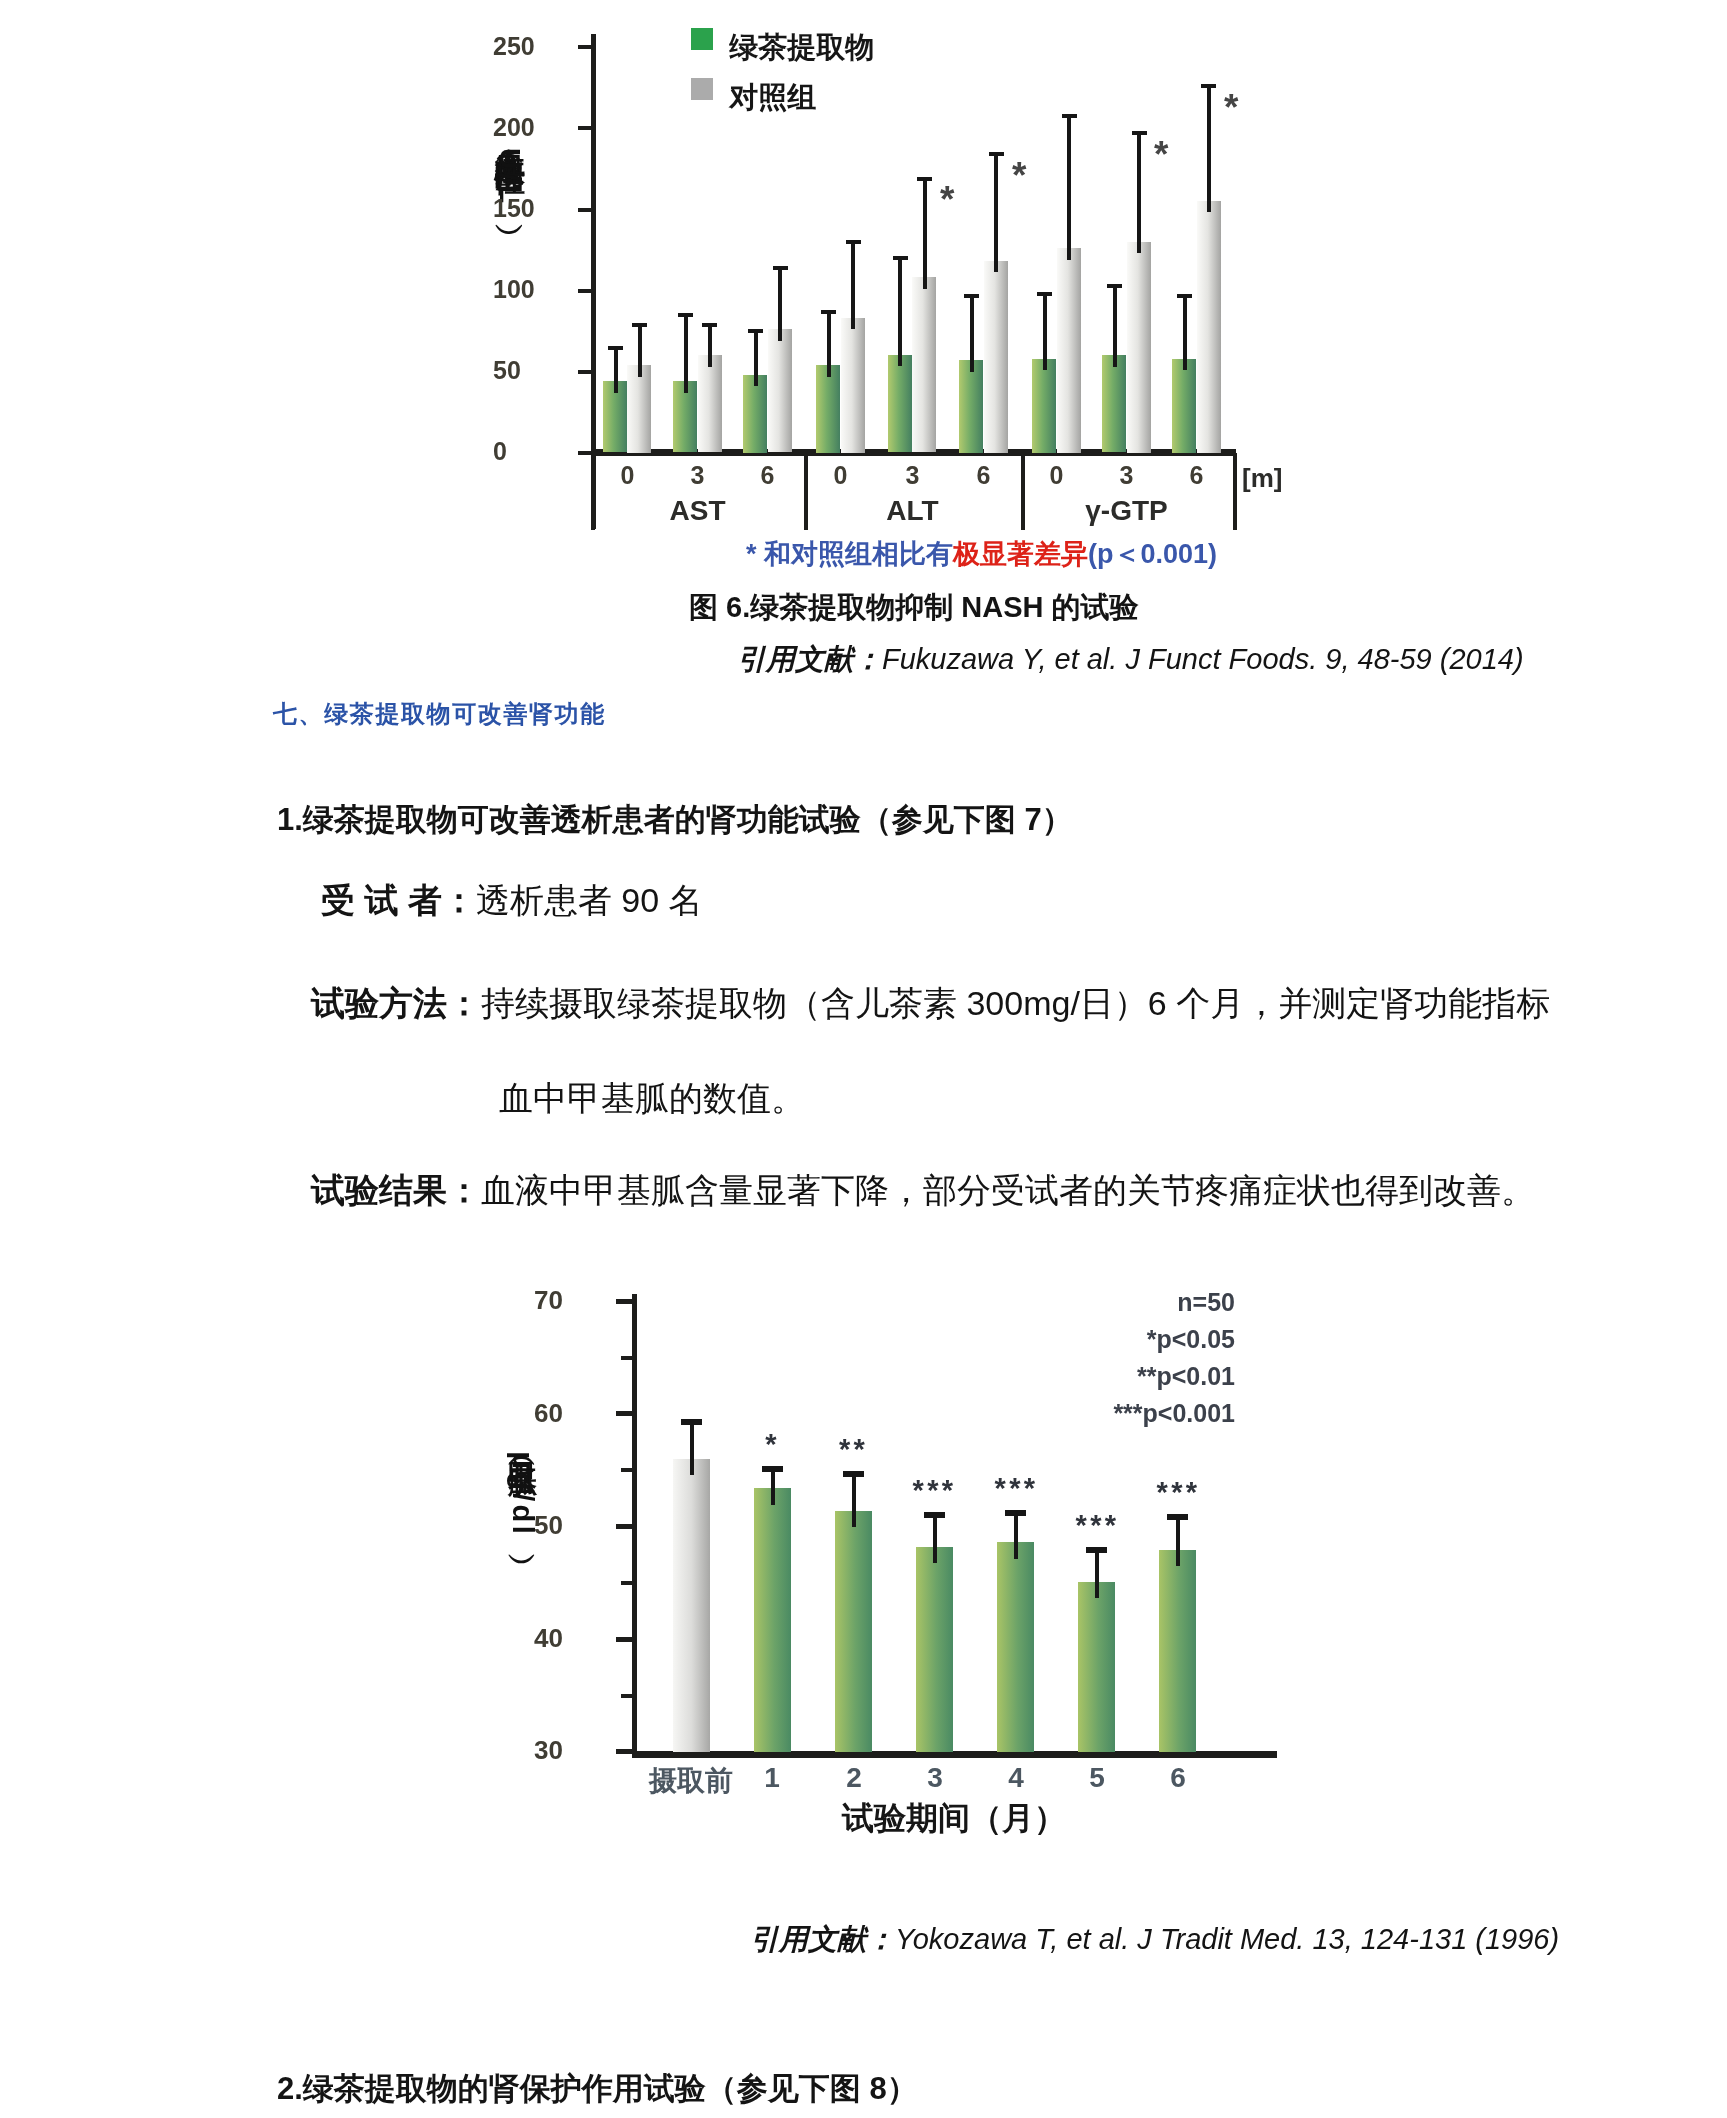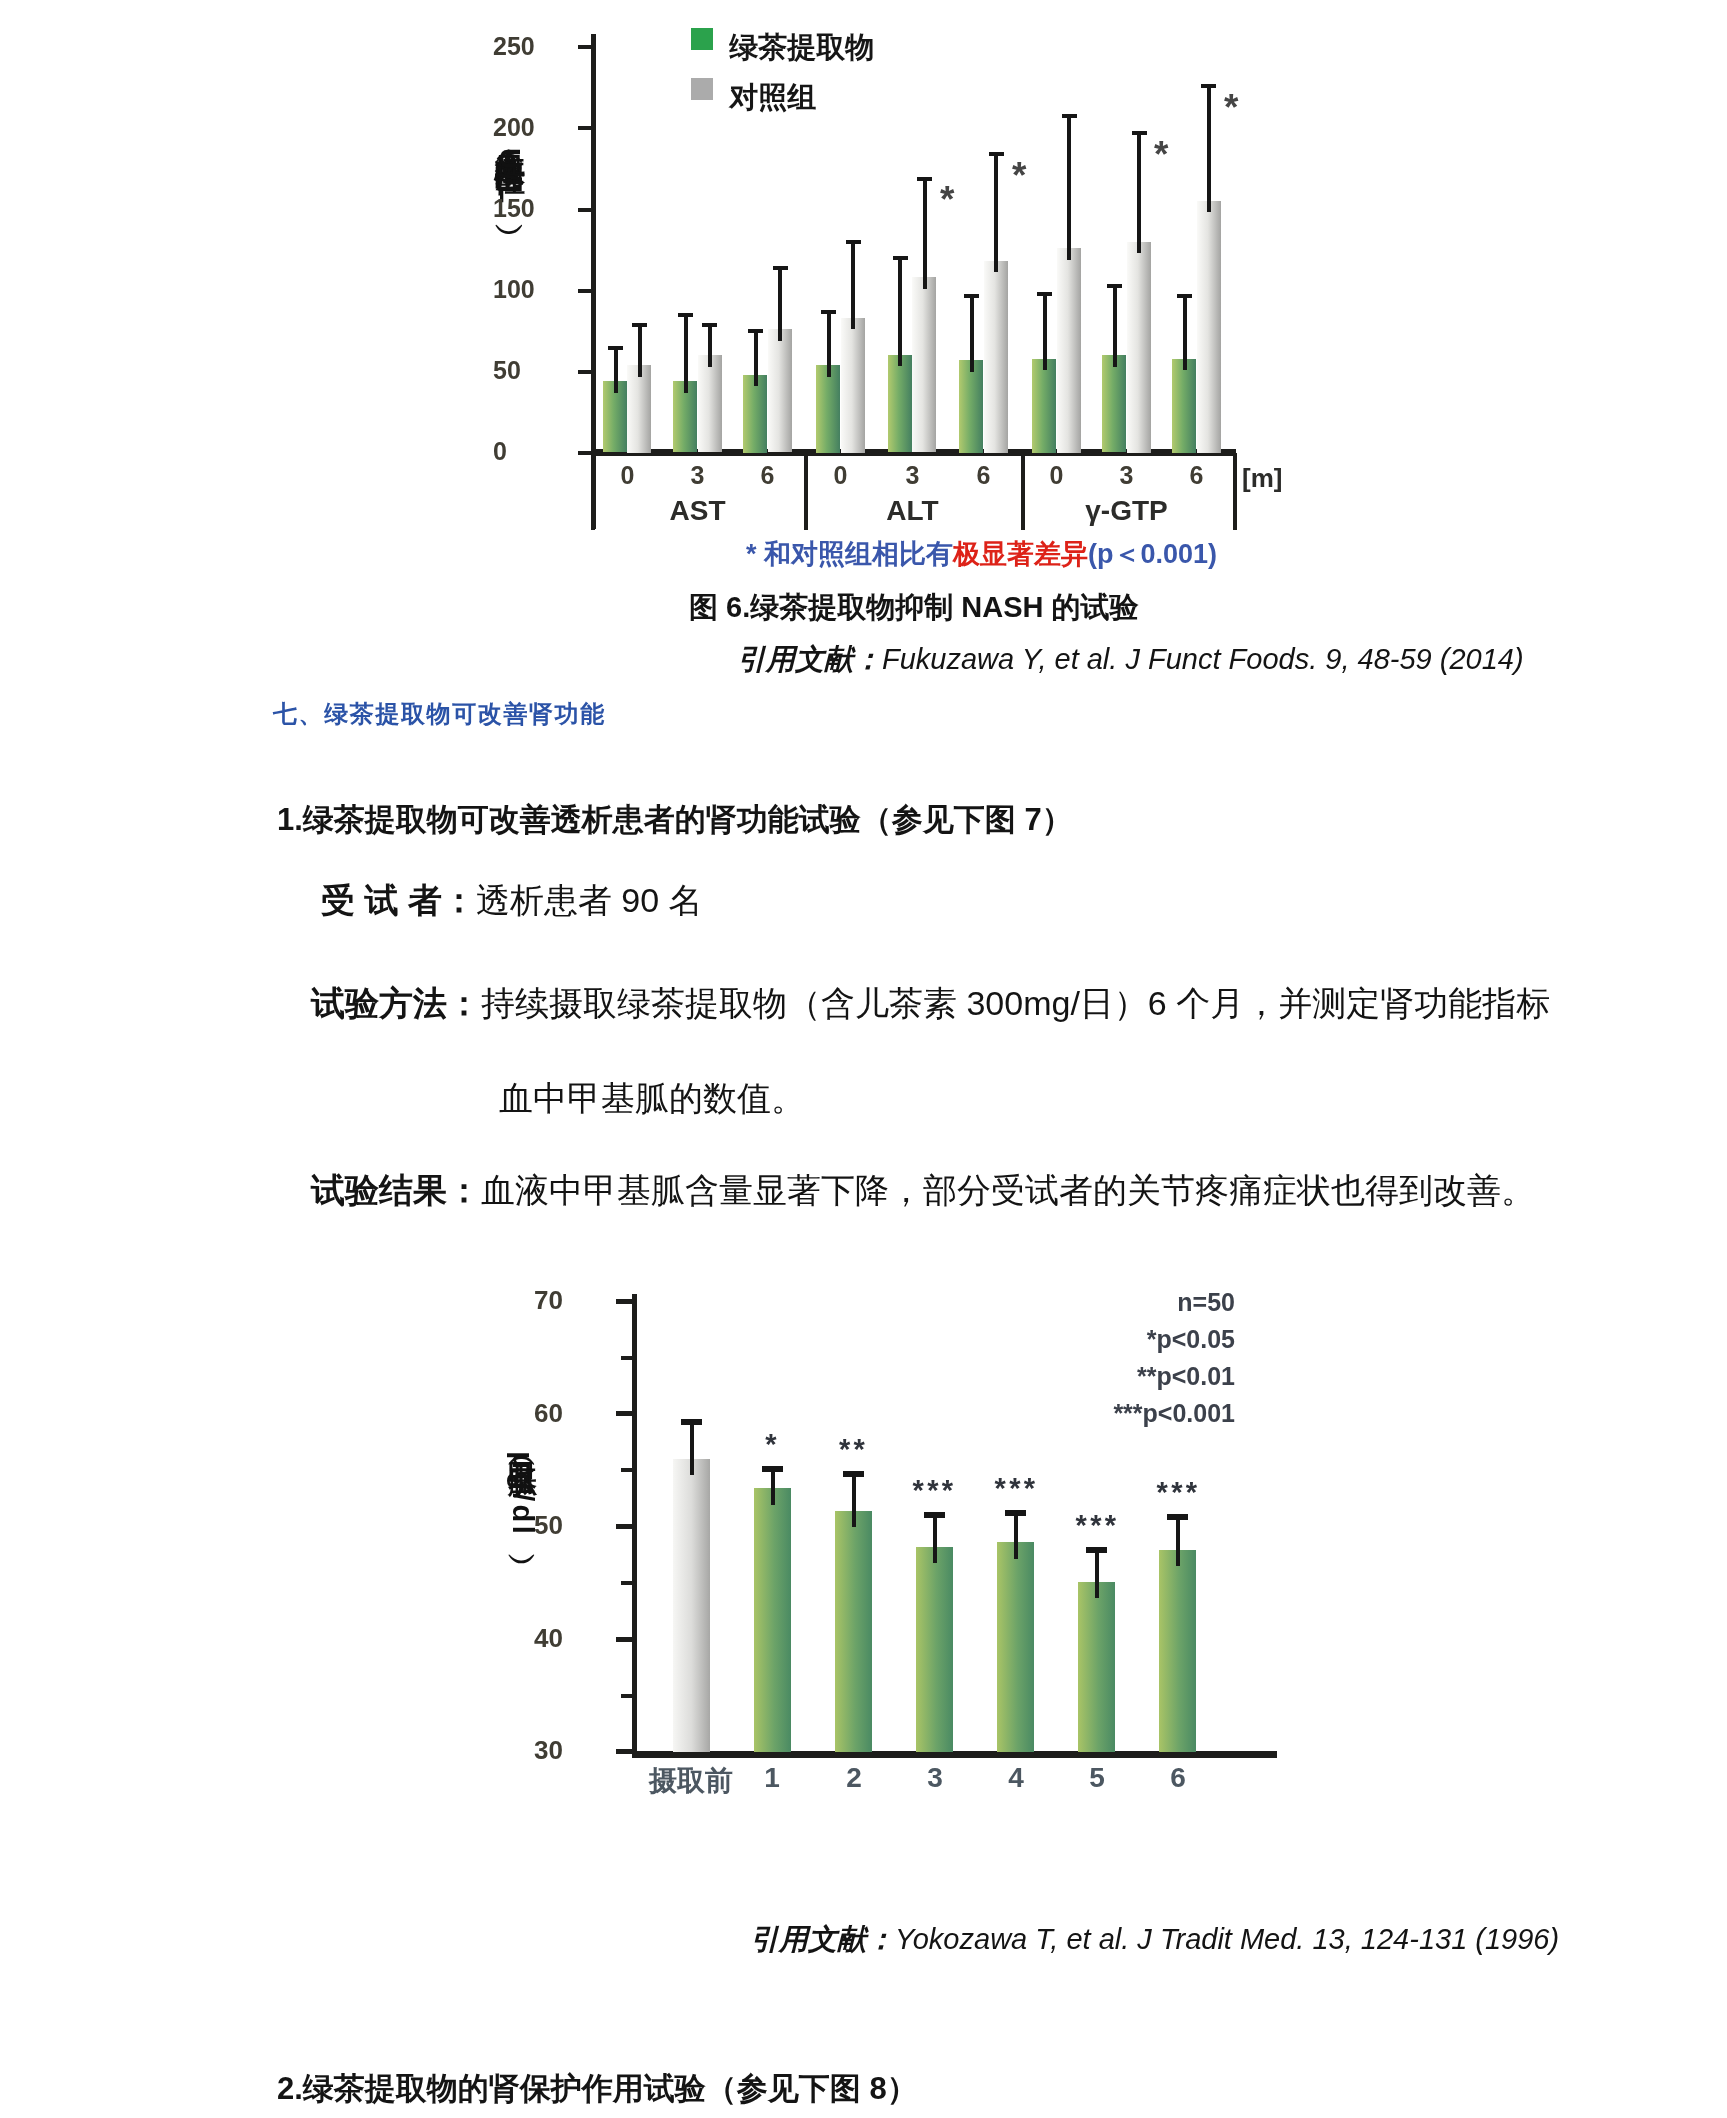--- a/index.html
+++ b/index.html
@@ -208,20 +208,21 @@
 
     <div class="axis" style="left:176px;top:23px;width:4.9px;height:464px;"></div>
     <div class="axis" style="left:176px;top:480px;width:645px;height:6.5px;"></div>
 
     <div class="c2anns" id="c2anns">
         <div class="c2ann-line">n=50</div>
         <div class="c2ann-line">*p&lt;0.05</div>
         <div class="c2ann-line">**p&lt;0.01</div>
         <div class="c2ann-line">***p&lt;0.001</div>
       </div>
+    <div class="c2xtitle">试验期间（月）</div>
 
     <div id="c2plot">
         <div class="tick c2tick" style="top: 478px;"></div>
         <div class="ticklab" style="top: 464px;">30</div>
         <div class="tick c2tick" style="top: 366px;"></div>
         <div class="ticklab" style="top: 352px;">40</div>
         <div class="tick c2tick" style="top: 253px;"></div>
         <div class="ticklab" style="top: 239px;">50</div>
         <div class="tick c2tick" style="top: 140px;"></div>
         <div class="ticklab" style="top: 127px;">60</div>

